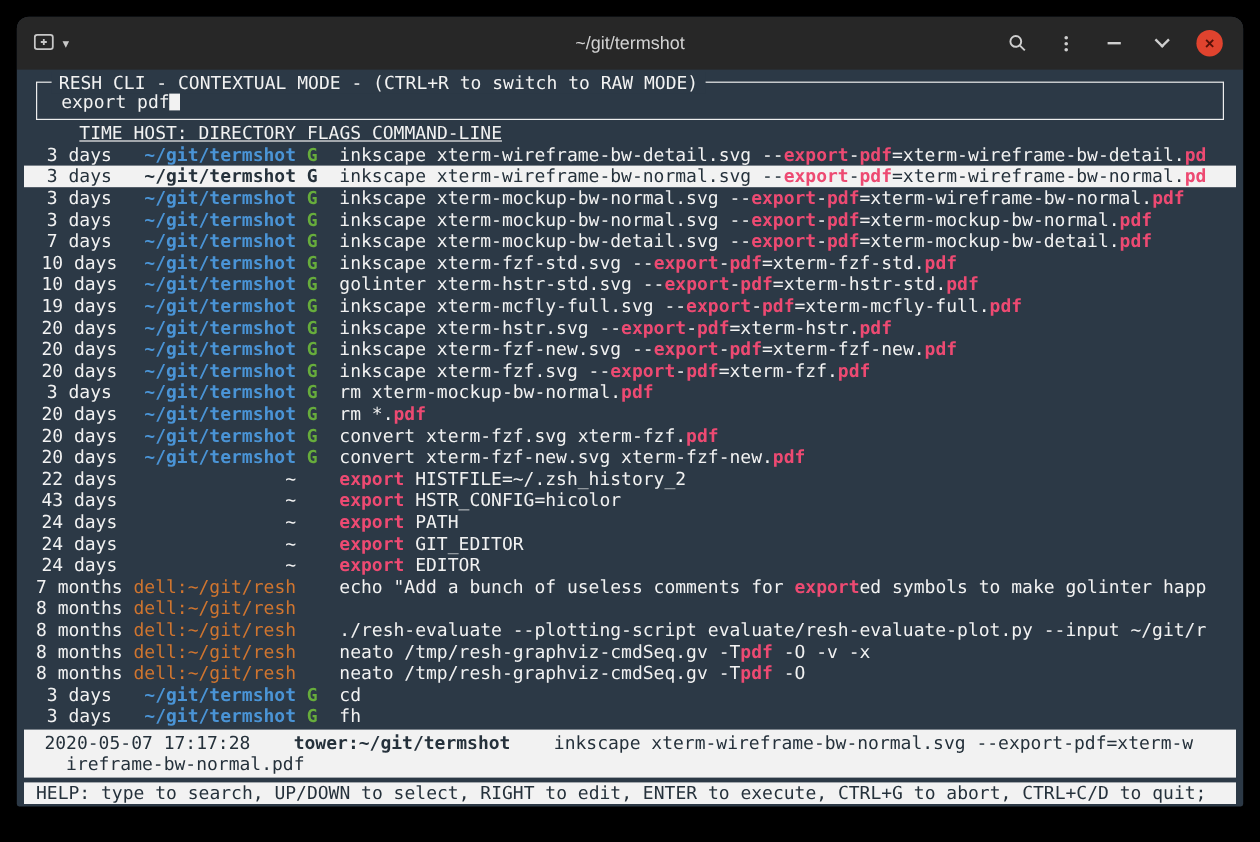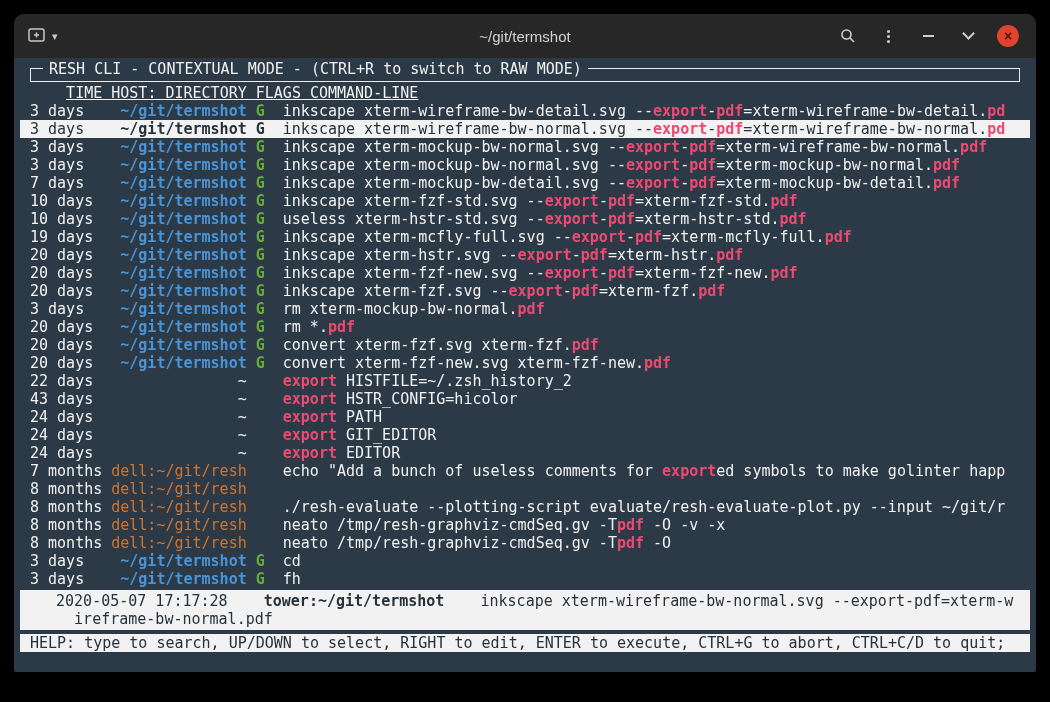--- a/index.html
+++ b/index.html
@@ -39,33 +39,33 @@
                padding:0 6px; white-space:pre; }
   .query-line { white-space:pre; height:18px; }
   .cursor { display:inline-block; width:1ch; height:16px; background:var(--terminal-fg);
             vertical-align:-2px; }
 
   .table-header { margin-top:2px; height:18px; }
   .hdr-pad { display:inline-block; width:4ch; }
   .hdr-text { text-decoration:underline; white-space:pre;margin-top:46px; }
 
   .row { display:flex; height:18px; margin:0 -10px; padding:0 10px; }
-  .c-time  { width:8ch;  text-align:left; white-space:pre; flex:none; }
+  .c-time  { width:8ch;  text-align:center; white-space:pre; flex:none; }
   .c-host  { width:15ch; text-align:right; white-space:pre; margin-left:1ch; flex:none; }
   .c-flags { width:1ch;  white-space:pre; margin-left:1ch; color:var(--flag-green);
              font-weight:700; flex:none; }
   .c-cmd   { margin-left:2ch; white-space:pre; flex:1; overflow:hidden; }
   .host-git    { color:var(--path-blue); font-weight:700; }
   .host-home   { color:var(--terminal-fg); }
   .host-remote { color:var(--remote-orange); }
   .match { color:var(--match-pink); font-weight:700; }
   .row.selected { background:var(--select-bg); color:var(--select-fg); }
   .row.selected .c-host, .row.selected .c-flags { color:var(--select-fg); }
 
-  .detail { margin:2px -10px 0; padding:2px 27px; background:var(--select-bg);
+  .detail { margin:2px -10px 0; padding:2px 8px; background:var(--select-bg);
             color:var(--select-fg); }
   .detail-line { height:18px; white-space:pre; }
   .d-h { font-weight:700; }
 
   .help-bar { margin:4px -10px 0; padding:0 10px; background:var(--select-bg);
               color:var(--select-fg); height:18px; white-space:pre; }
 </style>
 </head>
 <body>
 
@@ -106,20 +106,21 @@
       <button class="tb-btn">
           <span class="close-circle">×</span>
         </button>
     </div>
   </div>
 
   <div class="term">
 
     <div class="search-box">
         <span class="box-title">RESH CLI - CONTEXTUAL MODE - (CTRL+R to switch to RAW MODE)</span>
+        <div class="query-line"><span>export pdf</span><span class="cursor"></span></div>
       </div>
 
     <div class="table-header"><span class="hdr-pad"></span><span class="hdr-text">TIME HOST: DIRECTORY FLAGS COMMAND-LINE</span></div>
 
     <div class="rows">
         <div class="row">
           <span class="c-time">3 days</span>
           <span class="c-host host-git">~/git/termshot</span>
           <span class="c-flags">G</span>
           <span class="c-cmd"><span>inkscape xterm-wireframe-bw-detail.svg --</span><span class="match">export</span><span>-</span><span class="match">pdf</span><span>=xterm-wireframe-bw-detail.</span><span class="match">pd</span></span>
@@ -151,21 +152,21 @@
         <div class="row">
           <span class="c-time">10 days</span>
           <span class="c-host host-git">~/git/termshot</span>
           <span class="c-flags">G</span>
           <span class="c-cmd"><span>inkscape xterm-fzf-std.svg --</span><span class="match">export</span><span>-</span><span class="match">pdf</span><span>=xterm-fzf-std.</span><span class="match">pdf</span></span>
         </div>
         <div class="row">
           <span class="c-time">10 days</span>
           <span class="c-host host-git">~/git/termshot</span>
           <span class="c-flags">G</span>
-          <span class="c-cmd"><span>useless xterm-hstr-std.svg --</span><span class="match">export</span><span>-</span><span class="match">pdf</span><span>=xterm-hstr-std.</span><span class="match">pdf</span></span>
+          <span class="c-cmd"><span>golinter xterm-hstr-std.svg --</span><span class="match">export</span><span>-</span><span class="match">pdf</span><span>=xterm-hstr-std.</span><span class="match">pdf</span></span>
         </div>
         <div class="row">
           <span class="c-time">19 days</span>
           <span class="c-host host-git">~/git/termshot</span>
           <span class="c-flags">G</span>
           <span class="c-cmd"><span>inkscape xterm-mcfly-full.svg --</span><span class="match">export</span><span>-</span><span class="match">pdf</span><span>=xterm-mcfly-full.</span><span class="match">pdf</span></span>
         </div>
         <div class="row">
           <span class="c-time">20 days</span>
           <span class="c-host host-git">~/git/termshot</span>

